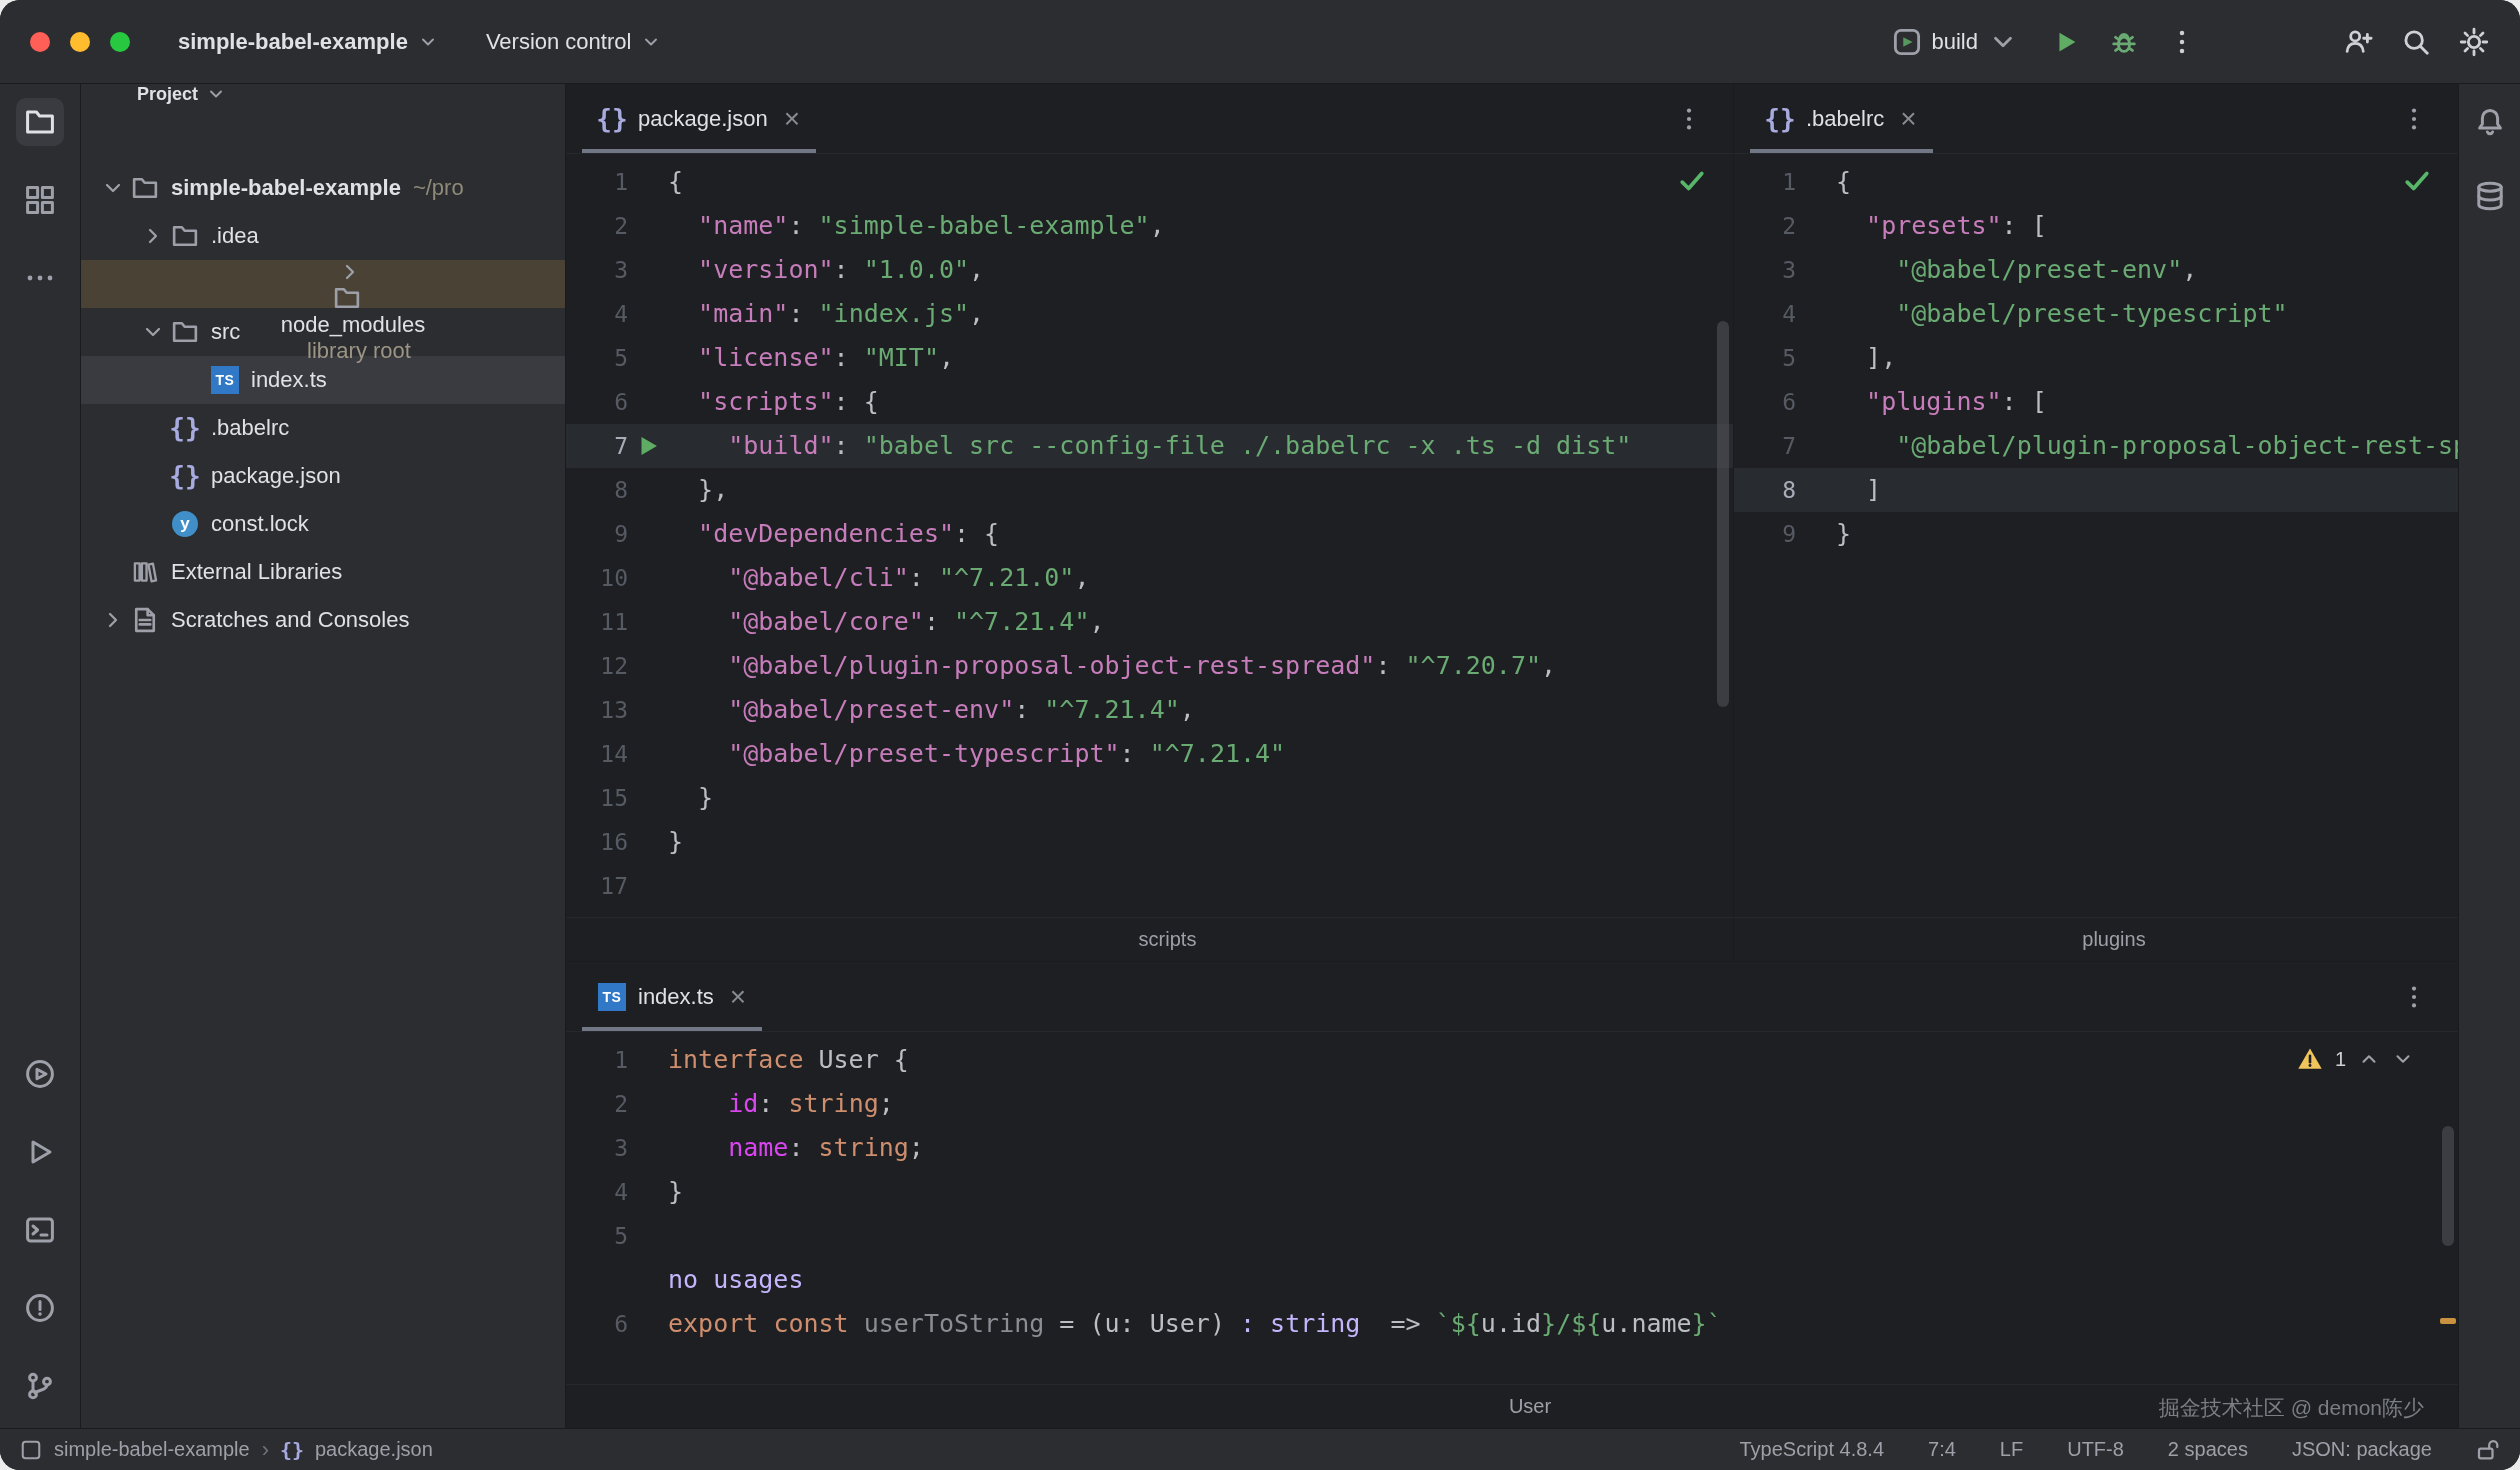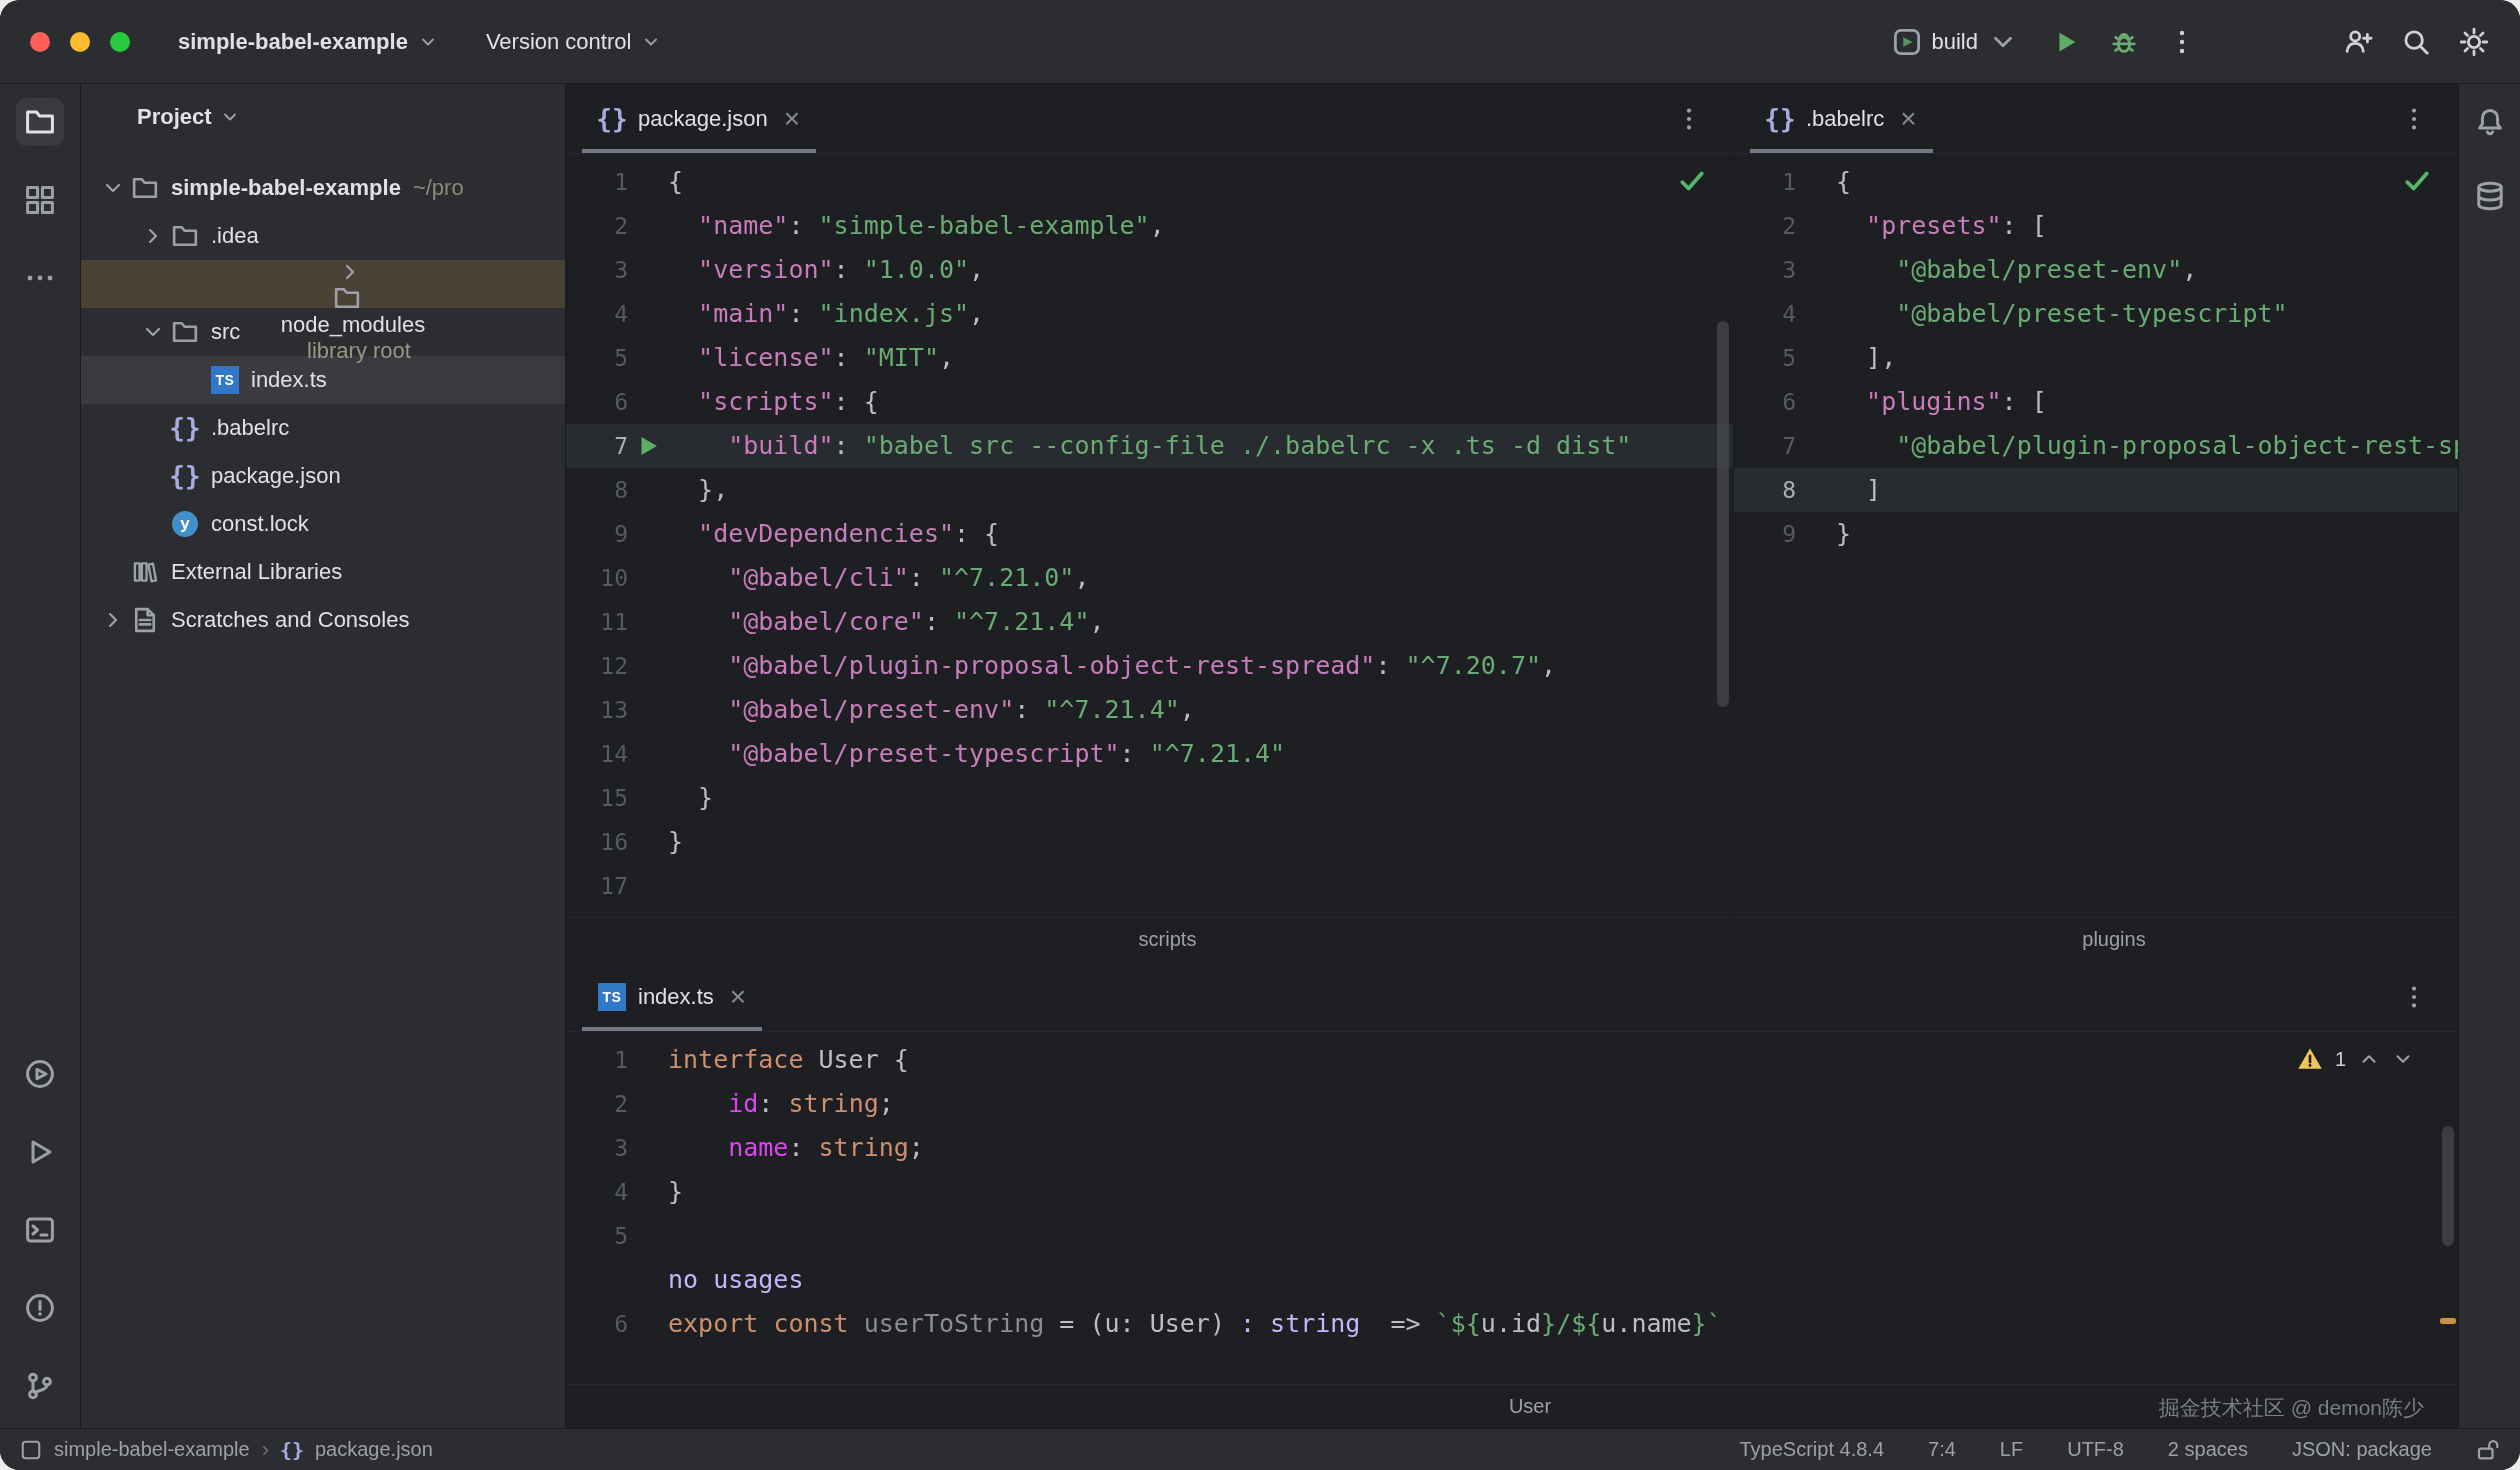--- a/index.html
+++ b/index.html
@@ -44,22 +44,22 @@
 
   
   #right-toolbar{position:absolute;right:0;top:84px;width:62px;bottom:42px;background:var(--panel);
     border-left:1px solid var(--border);display:flex;flex-direction:column;align-items:center;
     gap:30px;padding-top:16px;color:var(--muted);}
   #right-toolbar .tbtn{width:44px;height:44px;}
 
   
   #project-panel{position:absolute;left:81px;top:84px;width:485px;bottom:42px;background:var(--panel);
     border-right:1px solid var(--border);overflow:hidden;}
-  .pp-header{height:66px;display:flex;align-items:center;gap:8px;padding-left:56px;
-    font-size:22px;color:var(--text);font-weight:600;}
+  .pp-header{height:66px;display:flex;gap:8px;padding-left:56px;
+    font-size:18px;color:var(--text);font-weight:600;}
   #ptree{margin-top:14px;}
   .trow{height:48px;display:flex;align-items:center;font-size:22px;color:var(--text);white-space:nowrap;}
   .trow .chev{width:24px;height:24px;margin-right:6px;flex:0 0 auto;}
   .chev-sp{width:30px;flex:0 0 auto;}
   .fico{width:28px;height:28px;margin-right:12px;color:var(--muted);flex:0 0 auto;}
   .tlab.b{font-weight:700;}
   .thint{color:#8f8a79;margin-left:12px;}
   .trow.selected{background:#393b40;}
   .trow.library{background:#4a4335;flex-direction:column;}
   .trow.library .thint{color:#9c9484;}

